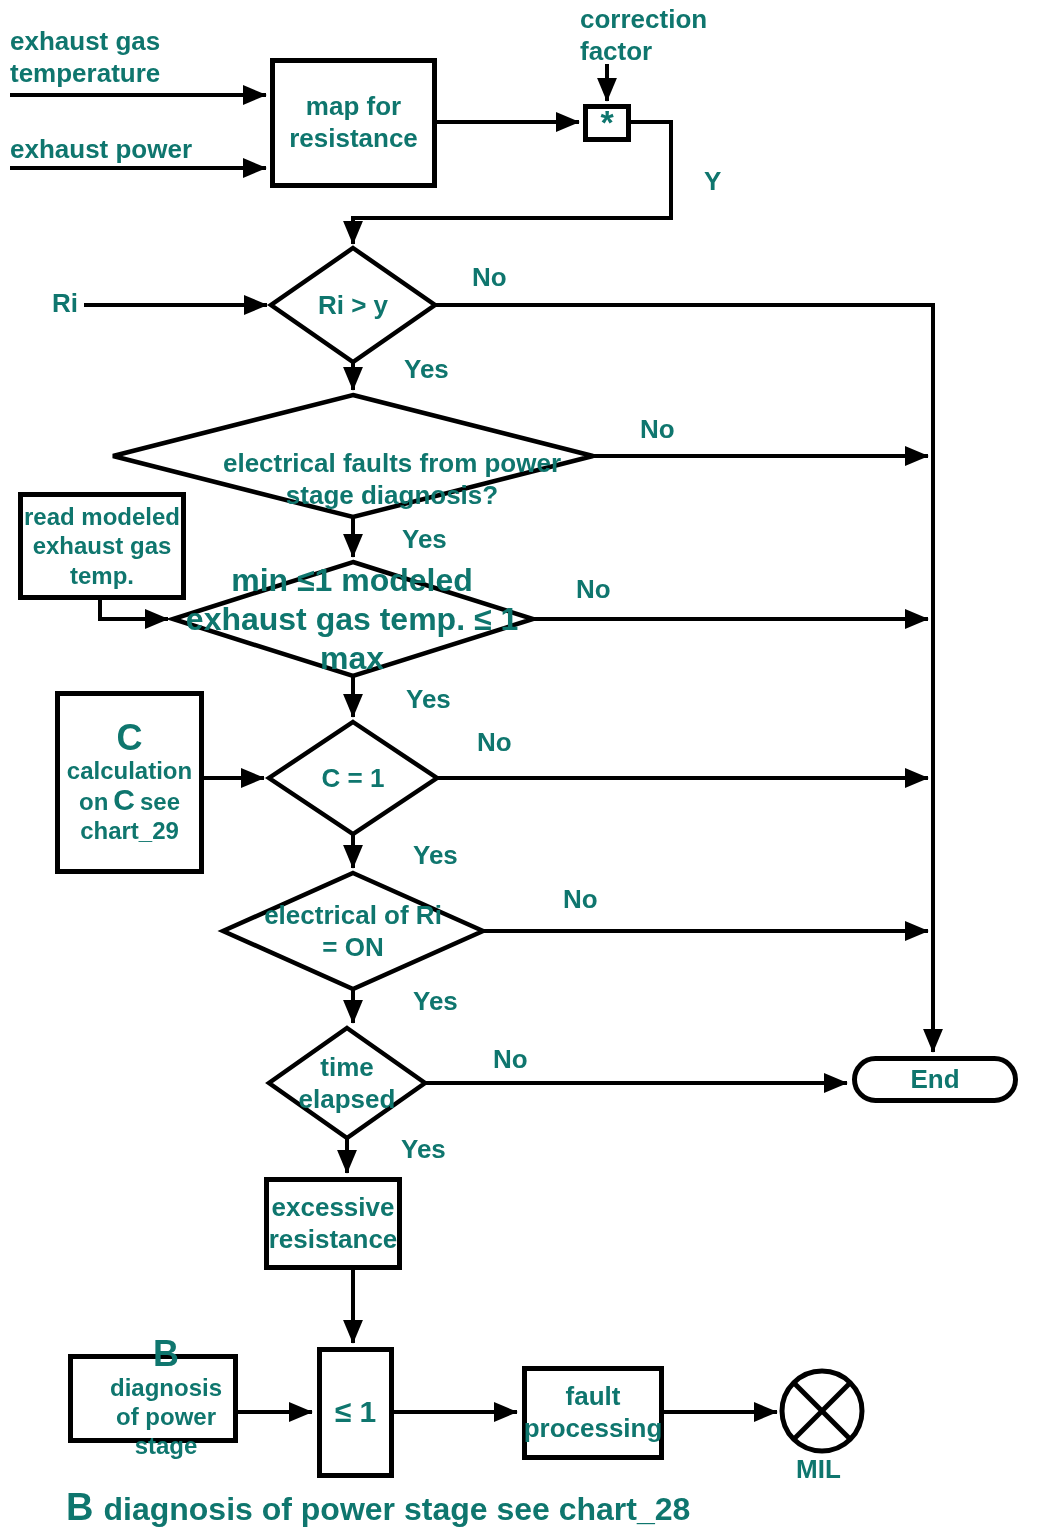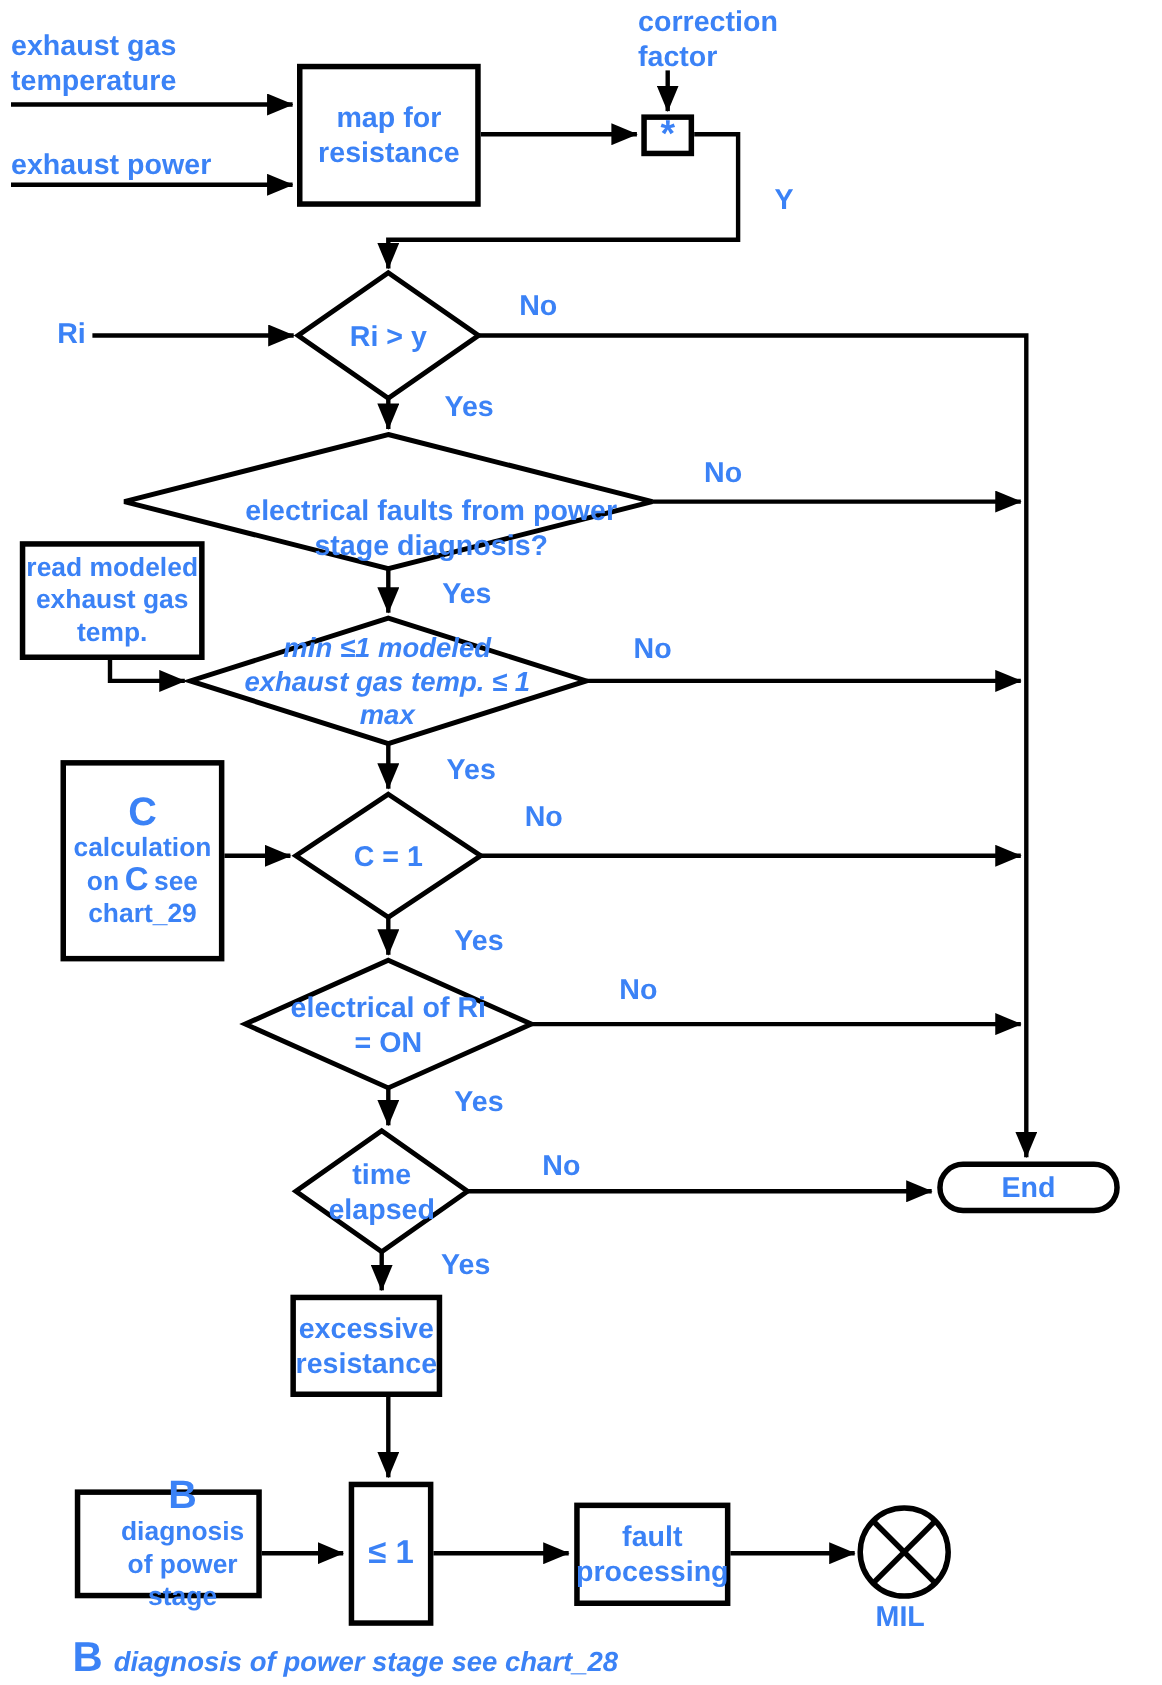--- a/index.html
+++ b/index.html
@@ -1,26 +1,26 @@
 <!DOCTYPE html>
 <html><head>
 <meta charset="utf-8">
 <style>
   html,body{margin:0;padding:0;background:#ffffff;}
   .canvas{position:relative;width:1056px;height:1532px;background:#ffffff;
-          font-family:"Liberation Sans",sans-serif;font-weight:bold;color:#3b82f6;overflow:hidden;}
+          font-family:"Liberation Sans",sans-serif;font-weight:bold;color:#0f766e;overflow:hidden;}
   .wires{position:absolute;left:0;top:0;z-index:1;}
   .box{position:absolute;box-sizing:border-box;border:5px solid #000000;background:#fff;
        display:flex;flex-direction:column;align-items:center;justify-content:center;
        text-align:center;z-index:2;line-height:1.22;}
   .pill{border-radius:28px;}
   .lbl{position:absolute;z-index:3;white-space:pre-line;line-height:1.22;}
   .ctr{transform:translate(-50%,-50%);text-align:center;}
   .pre{white-space:pre-line;}
-  .f24{font-size:24px;} .f25{font-size:25px;font-style:italic;} .f26{font-size:26px;}
+  .f24{font-size:24px;} .f25{font-size:32px;} .f26{font-size:26px;}
   .f30{font-size:30px;} .f34{font-size:34px;} .f38{font-size:38px;}
   .bigletter{font-size:36px;line-height:1;}
   .inlinebig{font-size:30px;line-height:1;margin:0 5px;}
   .caprow{display:flex;align-items:baseline;gap:10px;}
 </style>
 </head>
 <body>
 
 <div class="canvas">
 
@@ -92,21 +92,21 @@
   <div class="box f24" style="left:55px;top:691px;width:149px;height:183px;">
     <span class="bigletter">C</span>
     <span>calculation</span>
     <span><span>on</span><span class="inlinebig">C</span><span>see</span></span>
     <span>chart_29</span>
   </div>
 
   <div class="box f26 pre" style="left:264px;top:1177px;width:138px;height:93px;">excessive
 resistance</div>
 
-  <div class="box f24" style="left:68px;top:1354px;width:170px;height:99px;padding-left:26px;">
+  <div class="box f24" style="left:68px;top:1354px;width:170px;height:89px;padding-left:26px;">
     <span><span class="bigletter">B</span> <span>diagnosis</span></span>
     <span>of power</span>
     <span>stage</span>
   </div>
 
   <div class="box f30" style="left:317px;top:1347px;width:77px;height:131px;">≤ 1</div>
   <div class="box f26 pre" style="left:522px;top:1366px;width:142px;height:94px;">fault
 processing</div>
   <div class="box pill f26" style="left:852px;top:1056px;width:166px;height:47px;">End</div>
 

